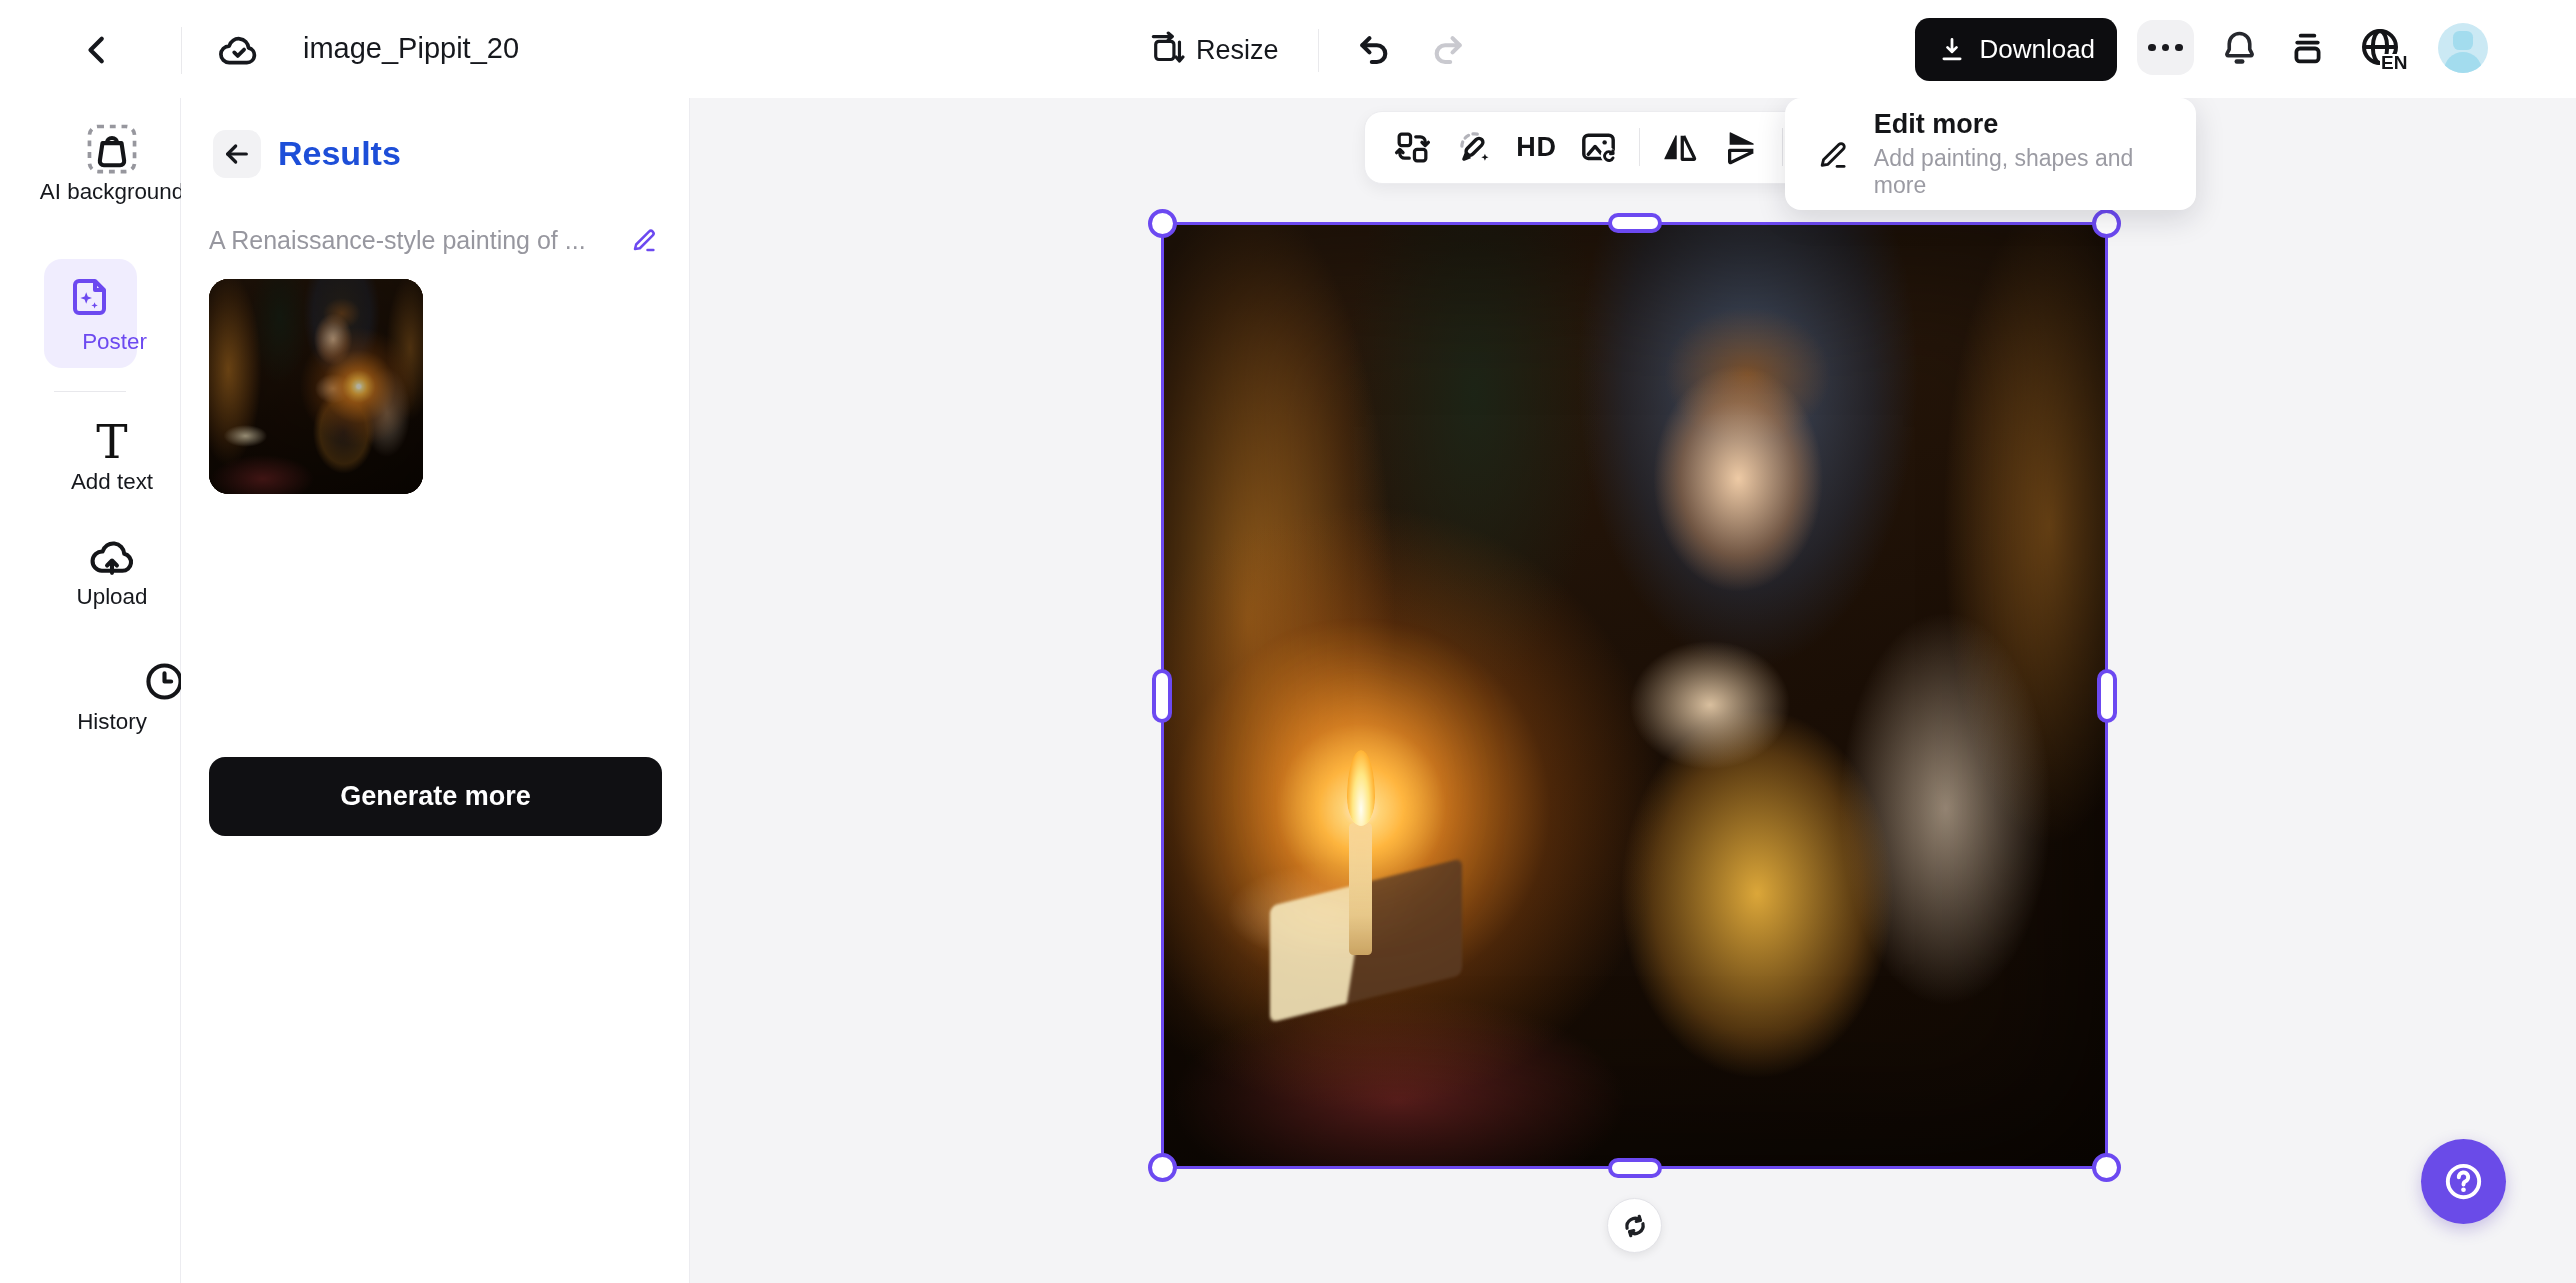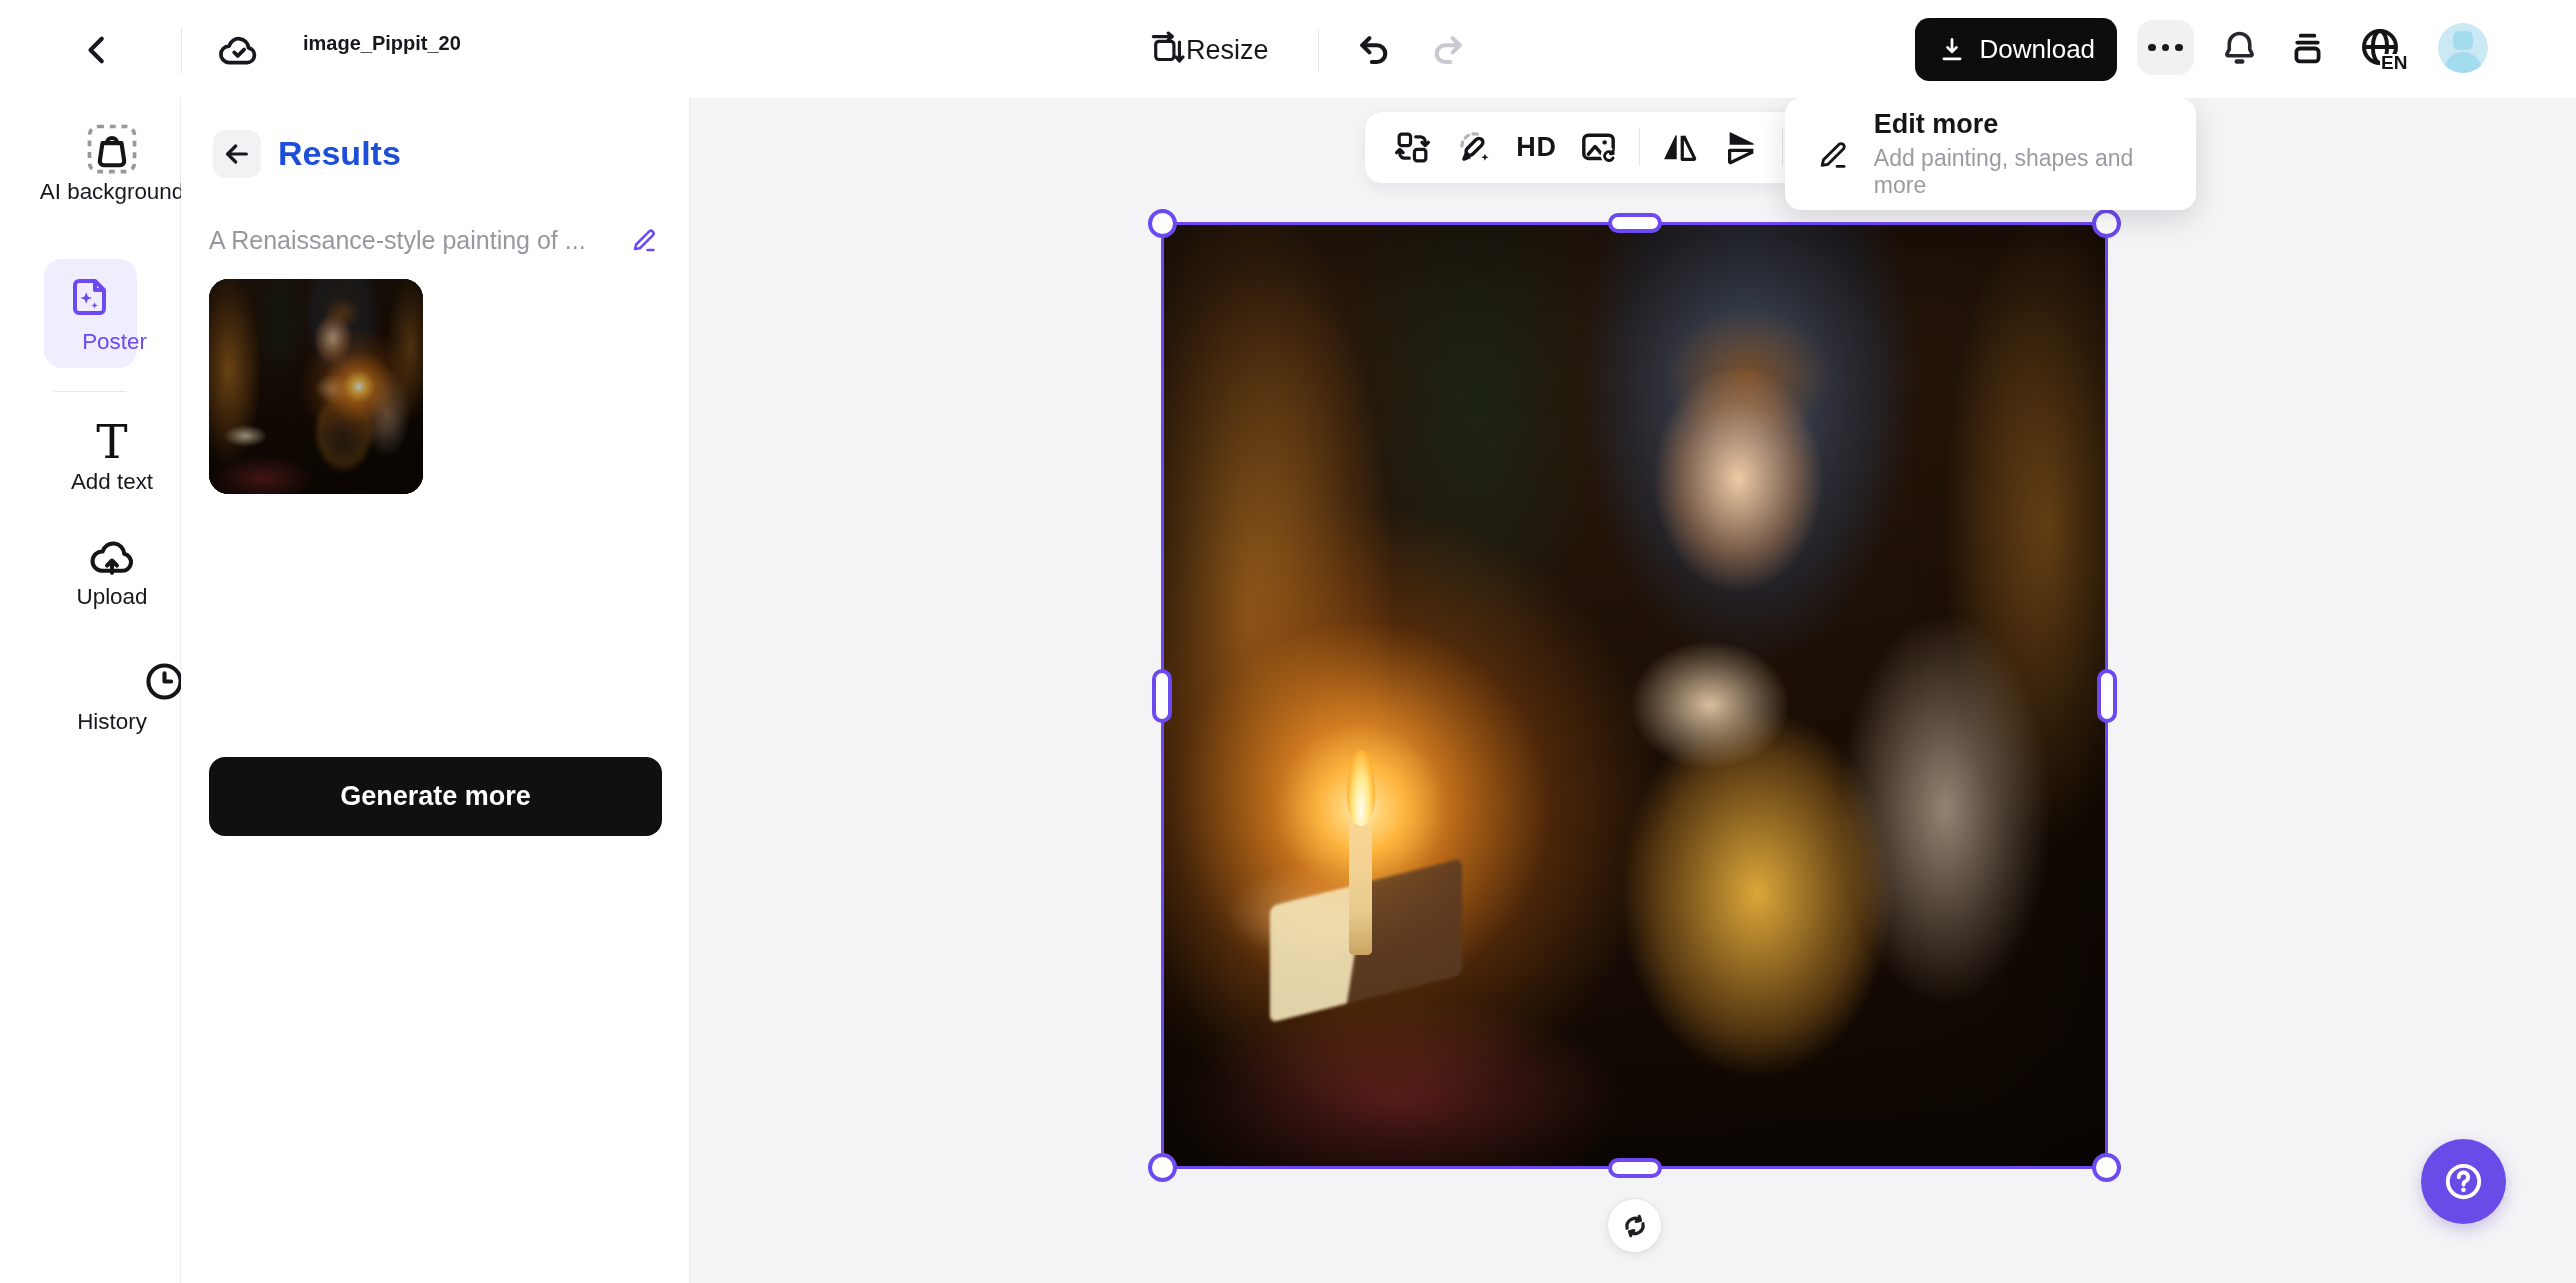--- a/index.html
+++ b/index.html
@@ -10,22 +10,22 @@
   button { background:none; border:none; font-family:inherit; cursor:pointer; }
 
   
   .topbar { position:absolute; left:0; top:0; width:2576px; height:98px; background:#fff; z-index:30; }
   .icon-btn { position:absolute; display:flex; align-items:center; justify-content:center; }
   .back-btn { left:73px; top:25px; width:50px; height:50px; }
   .tb-divider { position:absolute; width:0.9px; background:#e9e9ec; }
   .tb-div1 { left:181px; top:27px; height:47px; }
   .tb-div2 { left:1318px; top:29px; height:43px; }
   .cloud-ic { left:213px; top:27px; width:50px; height:47px; }
-  .filename { position:absolute; left:303px; top:32px; font-size:20px; font-weight:700; color:#16181d; }
-  .resize-btn { left:1147px; top:23px; height:54px; display:flex; align-items:center; gap:1px; font-size:27px; font-weight:500; color:#16181d; }
+  .filename { position:absolute; left:303px; top:32px; font-size:29px; font-weight:400; color:#16181d; }
+  .resize-btn { left:1147px; top:23px; height:54px; display:flex; align-items:center; gap:11px; font-size:27px; font-weight:500; color:#16181d; }
   .undo-btn { left:1348px; top:23px; width:54px; height:54px; }
   .redo-btn { left:1420px; top:23px; width:54px; height:54px; cursor:default; }
   .download-btn { left:1915px; top:18px; width:202px; height:63px; background:#0d0d10; border-radius:14.3px;
     display:flex; align-items:center; justify-content:center; gap:12.5px; color:#fff; font-size:26px; font-weight:500; position:absolute; }
   .more-btn { left:2137px; top:19.7px; width:57px; height:55px; border-radius:16px; background:#f1f1f3; gap:6.3px; }
   .dot { width:7.2px; height:7.2px; border-radius:50%; background:#1a1a1e; }
   .bell-btn { left:2214px; top:23px; width:50px; height:50px; }
   .storage-btn { left:2282px; top:23px; width:50px; height:50px; }
   .globe-btn { left:2354px; top:21.5px; width:57px; height:54px; }
   .avatar { position:absolute; left:2438px; top:23px; width:50px; height:50px; border-radius:50%; background:#cbe9f4; overflow:hidden; }

